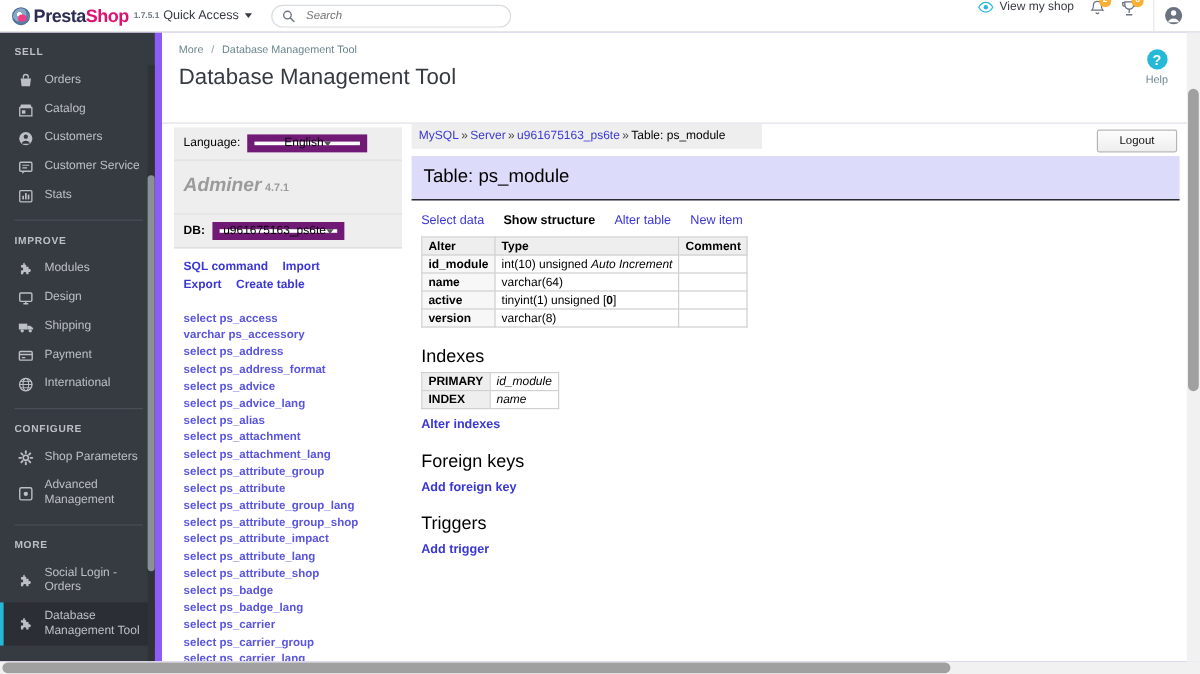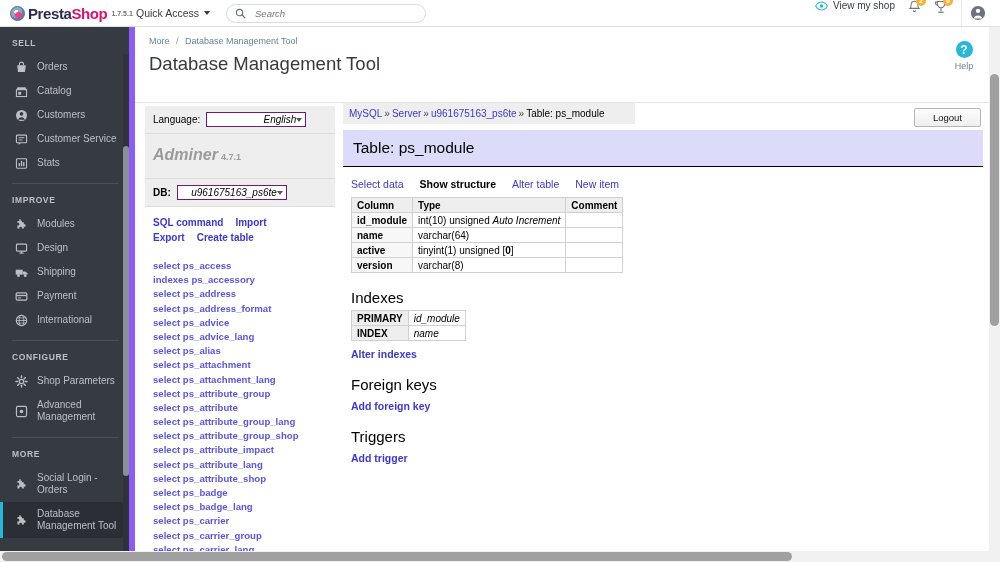--- a/index.html
+++ b/index.html
@@ -108,22 +108,22 @@
   .adminer-side {
     position:absolute; left:10px; top:3px; width:190px; height:445px;
     font-family:"Liberation Sans", sans-serif; overflow:hidden;
   }
   .lang-row {
     background:#eee; padding:6px 8px; font-size:10px; color:#000;
     display:flex; align-items:center; border-bottom:1px solid #ddd;
   }
   .lang-row label{ font-weight:normal; margin-right:6px; }
   .fake-select {
-    border:1px solid #701a75; background:#fff; font-size:10px; height:15px; width:100px;
-    display:flex; align-items:center; padding:0 3px; justify-content:flex-end; cursor:pointer;font-style:italic;
+    border:6px solid #701a75; background:#fff; font-size:10px; height:15px; width:100px;
+    display:flex; align-items:center; padding:0 3px; justify-content:center; cursor:pointer;
   }
   .fake-select .chev { width:0;height:0; border-left:3px solid transparent;border-right:3px solid transparent;border-top:4px solid #555; }
   .brand {
     background:#eee; padding:12px 8px 14px 8px; border-bottom:1px solid #ddd;
   }
   .brand .b-name { font-size:16px; font-style:italic; font-weight:bold; color:#9b9b9b; }
   .brand .b-ver { font-size:9px; color:#9b9b9b; margin-left:3px; font-weight:bold; }
   .db-row { background:#eee; padding:6px 8px; font-size:10px; display:flex; align-items:center; border-bottom:1px solid #ddd;}
   .db-row label { font-weight:bold; margin-right:6px; }
   .db-select { width:110px; }
@@ -427,21 +427,21 @@
       <div class="db-row">
         <label>DB:</label>
         <div class="fake-select db-select">
           <span>u961675163_ps6te</span>
           <span class="chev"></span>
         </div>
       </div>
       <div class="ad-links" id="tool-links"><a>SQL command</a><a>Import</a><br><a>Export</a><a>Create table</a></div>
       <div class="tables-list" id="tables-list">
           <div class="trow"><a>select ps_access</a></div>
-          <div class="trow"><a>indexes ps_accessory</a></div>
+          <div class="trow"><a>varchar ps_accessory</a></div>
           <div class="trow"><a>select ps_address</a></div>
           <div class="trow"><a>select ps_address_format</a></div>
           <div class="trow"><a>select ps_advice</a></div>
           <div class="trow"><a>select ps_advice_lang</a></div>
           <div class="trow"><a>select ps_alias</a></div>
           <div class="trow"><a>select ps_attachment</a></div>
           <div class="trow"><a>select ps_attachment_lang</a></div>
           <div class="trow"><a>select ps_attribute_group</a></div>
           <div class="trow"><a>select ps_attribute</a></div>
           <div class="trow"><a>select ps_attribute_group_lang</a></div>
@@ -463,21 +463,21 @@
       </div>
       <div class="logout-btn">Logout</div>
 
       <div class="table-banner">Table: ps_module</div>
 
       <div class="action-links" id="action-links"><a>Select data</a><a class="current">Show structure</a><a>Alter table</a><a>New item</a></div>
 
       <table class="grid">
         <thead>
             <tr id="structure-head">
-              <th>Column</th>
+              <th>Alter</th>
               <th>Type</th>
               <th>Comment</th>
             </tr>
           </thead>
         <tbody id="structure-body">
             <tr>
               <td class="colname">id_module</td>
               <td>int(10) unsigned <em>Auto Increment</em></td>
               <td>&nbsp;&nbsp;&nbsp;&nbsp;&nbsp;&nbsp;</td>
             </tr>

